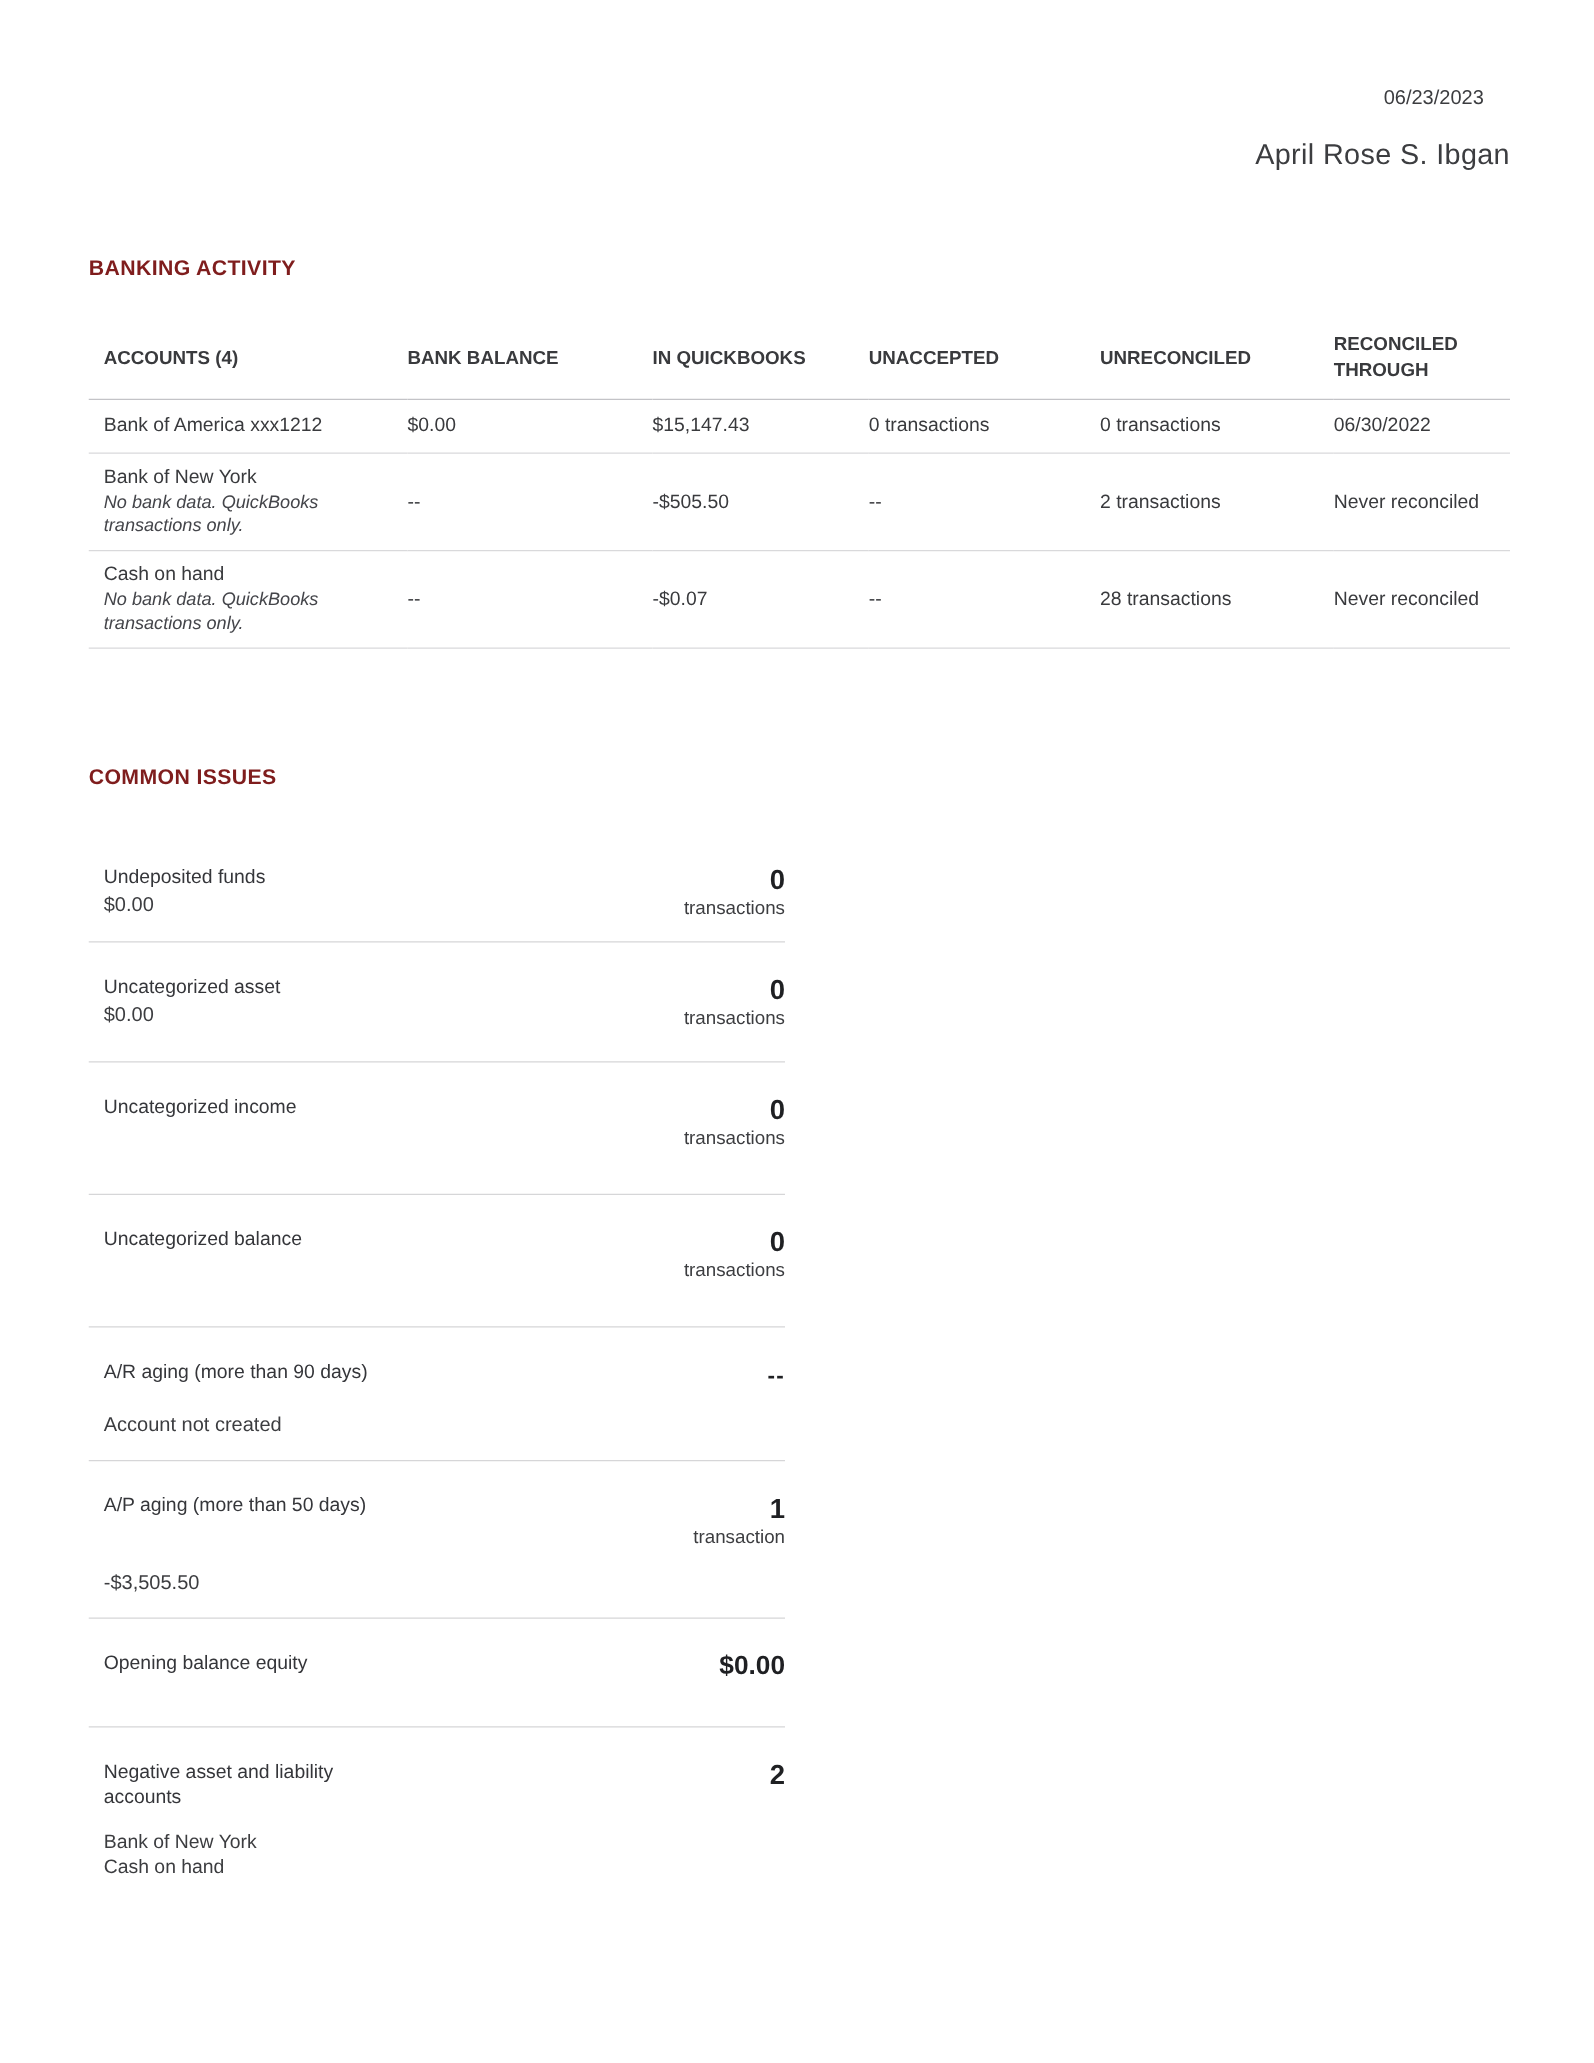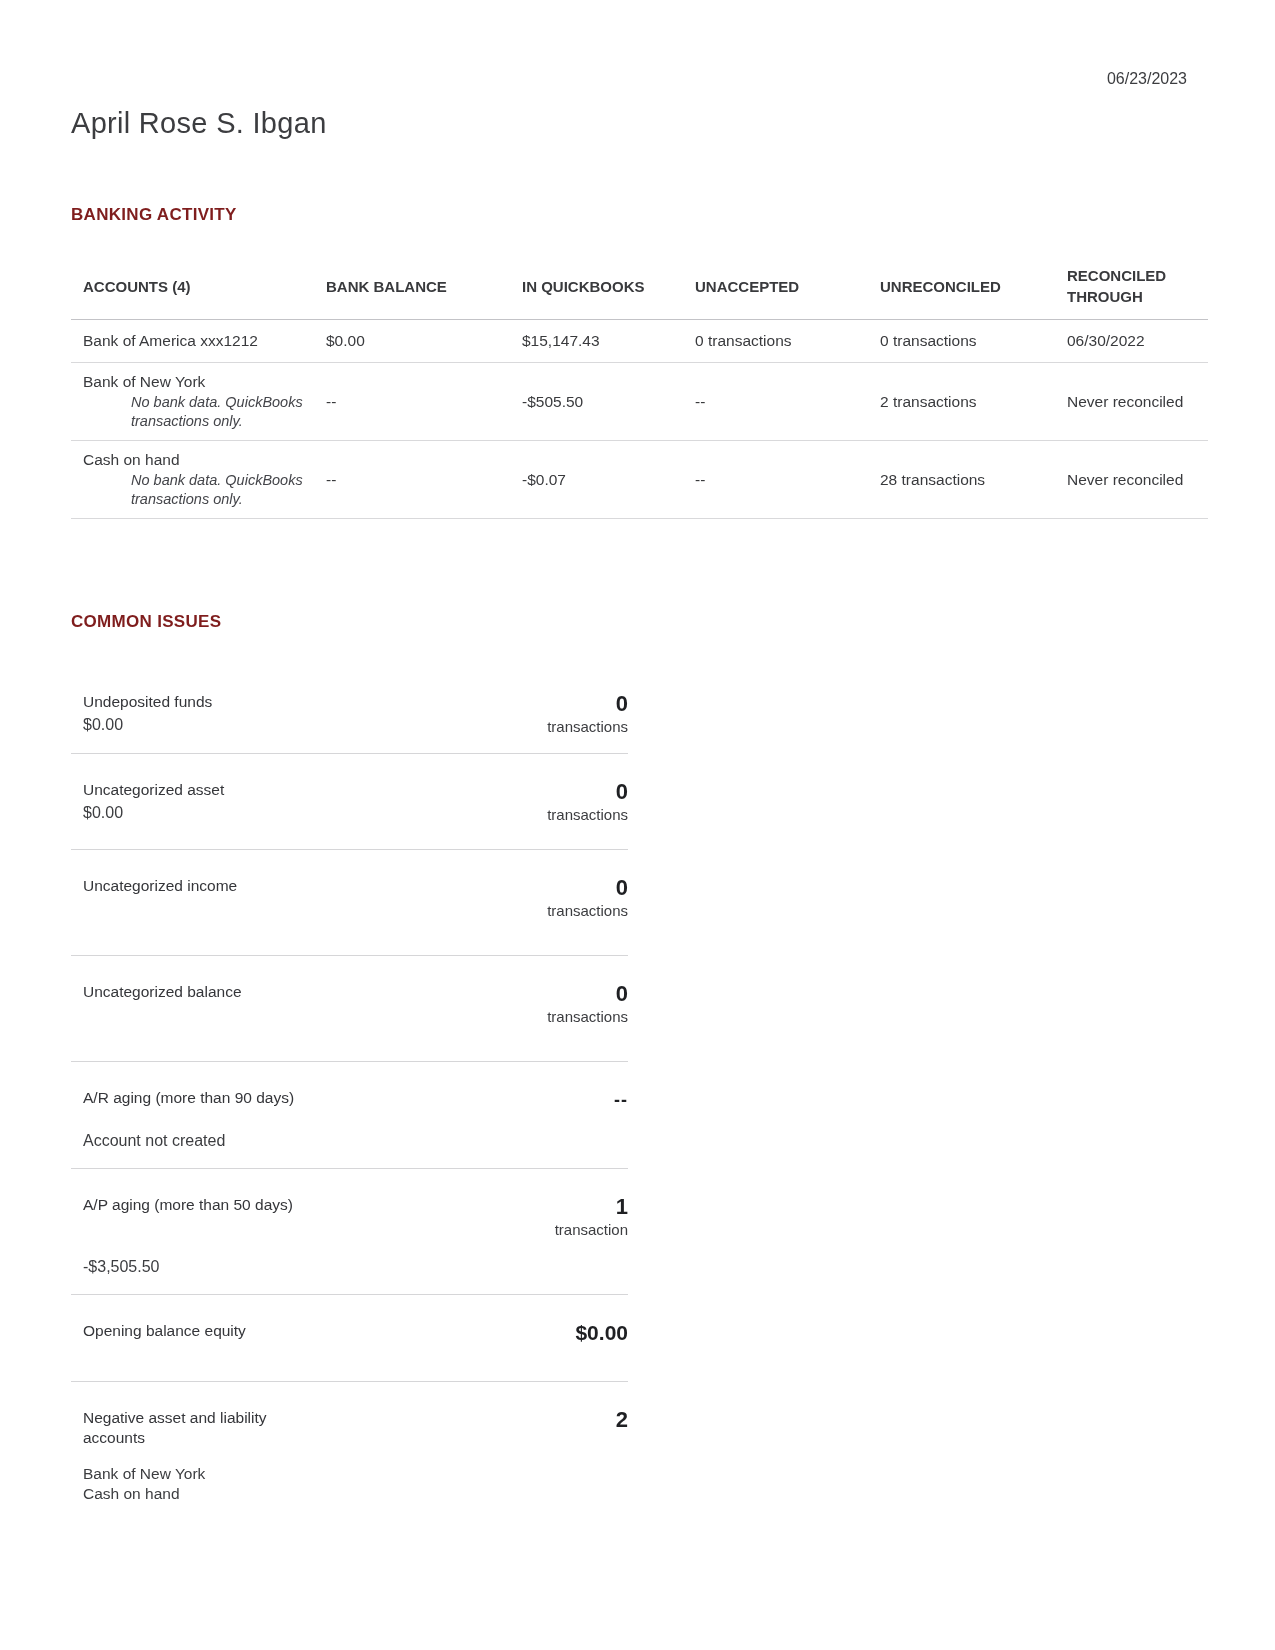--- a/index.html
+++ b/index.html
@@ -18,26 +18,27 @@
     top: 70px;
     right: 88px;
     font-size: 16px;
     color: #3c3d40;
   }
   .content {
     padding: 108px 67px 0 71px;
     box-sizing: border-box;
   }
   .company-title {
-    font-size: 29px;
+    font-size: 23px;
     font-weight: 400;
     letter-spacing: 0.3px;
     color: #3c3d40;
     margin: 0;
     line-height: 30px;
+    text-align: right;
   }
   .section-heading {
     font-size: 17px;
     font-weight: 700;
     letter-spacing: 0.3px;
     color: #7f1d1d;
     margin: 0;
     line-height: 21px;
   }
   .banking-heading { margin-top: 66px; }
@@ -72,21 +73,20 @@
   }
   .accounts-table td.account-cell { padding-left: 12px; }
   .account-name { line-height: 20px; }
   .account-note {
     font-style: italic;
     font-size: 14.5px;
     line-height: 19px;
     max-width: 188px;
     color: #44454a;
     margin-top: 1px;
-    margin-left: 48px;
   }
 
   
   .common-issues { margin-top: 92px; width: 557px; }
   .issue-list { margin-top: 34px; }
   .issue {
     border-bottom: 1px solid #d6d6d8;
     padding: 26px 0 18px 12px;
     box-sizing: border-box;
   }

